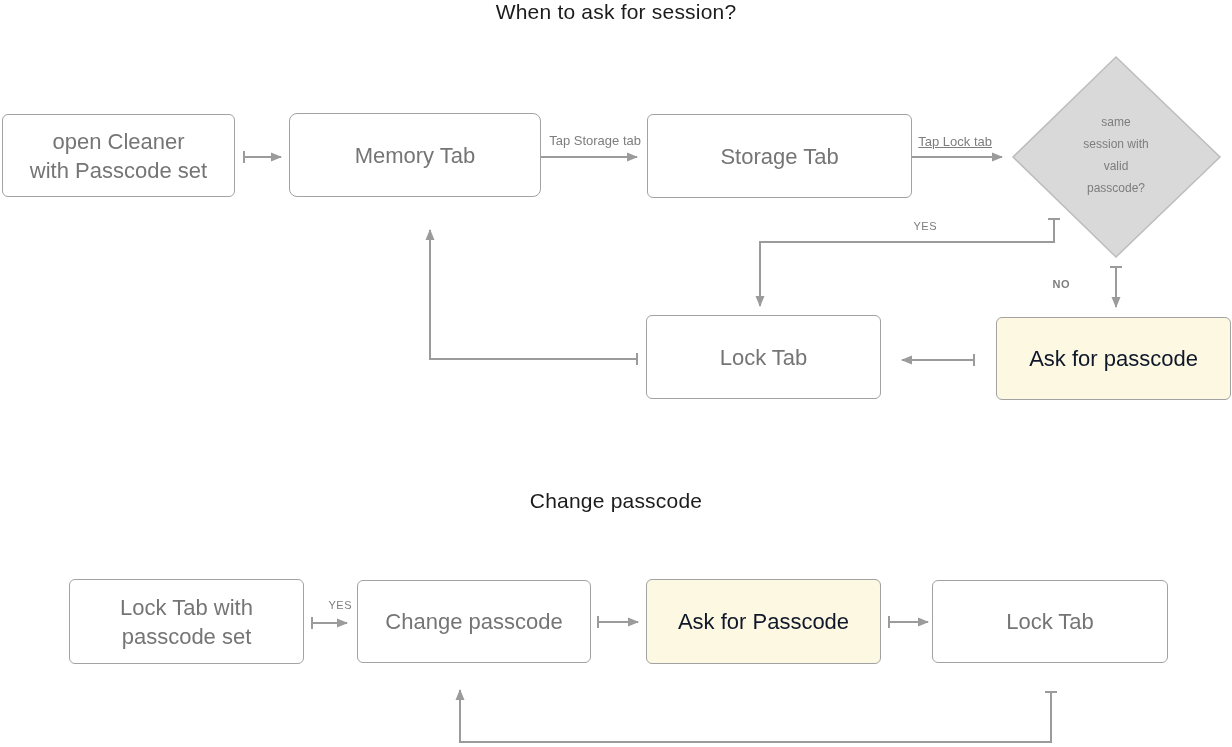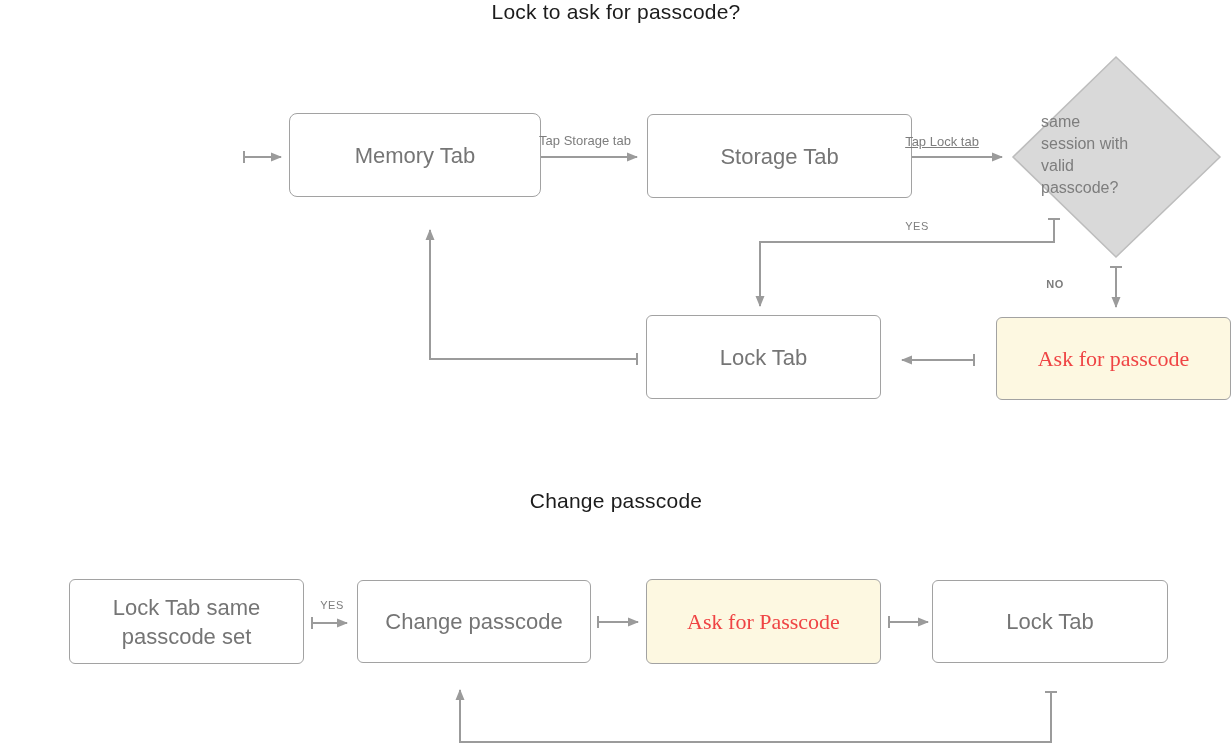--- a/index.html
+++ b/index.html
@@ -34,35 +34,35 @@
     font-size: 22px;
     line-height: 29px;
     display: flex;
     align-items: center;
     justify-content: center;
     text-align: center;
     white-space: pre-line;
   }
   .node.highlight {
     background: #fdf8e1;
-    color: #ef4444;
-    font-family: Liberation Serif, serif;
+    color: #0f172a;
   }
   .diamond-label {
     position: absolute;
     color: #7d7d7d;
-    font-size: 16px;
+    font-size: 12px;
     line-height: 22px;
+    text-align: center;
     white-space: pre-line;
   }
   .edge-label {
     position: absolute;
     color: #7d7d7d;
     font-size: 13px;
-    text-align: center;
+    text-align: right;
     white-space: nowrap;
   }
   .edge-label.small {
     font-size: 11px;
     letter-spacing: 0.5px;
   }
   svg.connector-layer {
     position: absolute;
     left: 0; top: 0;
     width: 1232px;
@@ -98,22 +98,24 @@
     <path class="edge" d="M1116,267 V307" marker-start="url(#tbar)" marker-end="url(#arrow)"></path>
     <path class="edge" d="M974,360 H902" marker-start="url(#tbar)" marker-end="url(#arrow)"></path>
     <path class="edge" d="M637,359 H430 V230" marker-start="url(#tbar)" marker-end="url(#arrow)"></path>
 
     <path class="edge" d="M312,623 H347" marker-start="url(#tbar)" marker-end="url(#arrow)"></path>
     <path class="edge" d="M598,622 H638" marker-start="url(#tbar)" marker-end="url(#arrow)"></path>
     <path class="edge" d="M889,622 H928" marker-start="url(#tbar)" marker-end="url(#arrow)"></path>
     <path class="edge" d="M1051,692 V742 H460 V690" marker-start="url(#tbar)" marker-end="url(#arrow)"></path>
   </svg>
 
-  <div class="section-title" style="top:0px;">Lock to ask for passcode?</div>
+  <div class="section-title" style="top:0px;">When to ask for session?</div>
 
+  <div class="node" style="left:2px; top:114px; width:233px; height:83px;">open Cleaner
+with Passcode set</div>
 
   <div class="node" style="left:289px; top:113px; width:252px; height:84px;border-radius:8px;">Memory Tab</div>
 
   <div class="node" style="left:647px; top:114px; width:265px; height:84px;">Storage Tab</div>
 
   <div class="diamond-label" style="left:1041px; top:111px; width:150px;">same
 session with
 valid
 passcode?</div>
 
@@ -124,21 +126,21 @@
   <div class="edge-label" style="left:529px; top:133px; width:112px;">Tap Storage tab</div>
 
   <div class="edge-label" style="left:892px; top:134px; width:100px;text-decoration:underline;">Tap Lock tab</div>
 
   <div class="edge-label small" style="left:897px; top:220px; width:40px;">YES</div>
 
   <div class="edge-label small" style="left:1040px; top:278px; width:30px;font-weight:bold;">NO</div>
 
   <div class="section-title" style="top:489px;">Change passcode</div>
 
-  <div class="node" style="left:69px; top:579px; width:235px; height:85px;">Lock Tab same
+  <div class="node" style="left:69px; top:579px; width:235px; height:85px;">Lock Tab with
 passcode set</div>
 
   <div class="node" style="left:357px; top:580px; width:234px; height:83px;">Change passcode</div>
 
   <div class="node highlight" style="left:646px; top:579px; width:235px; height:85px;">Ask for Passcode</div>
 
   <div class="node" style="left:932px; top:580px; width:236px; height:83px;">Lock Tab</div>
 
   <div class="edge-label small" style="left:312px; top:599px; width:40px;">YES</div>
 

